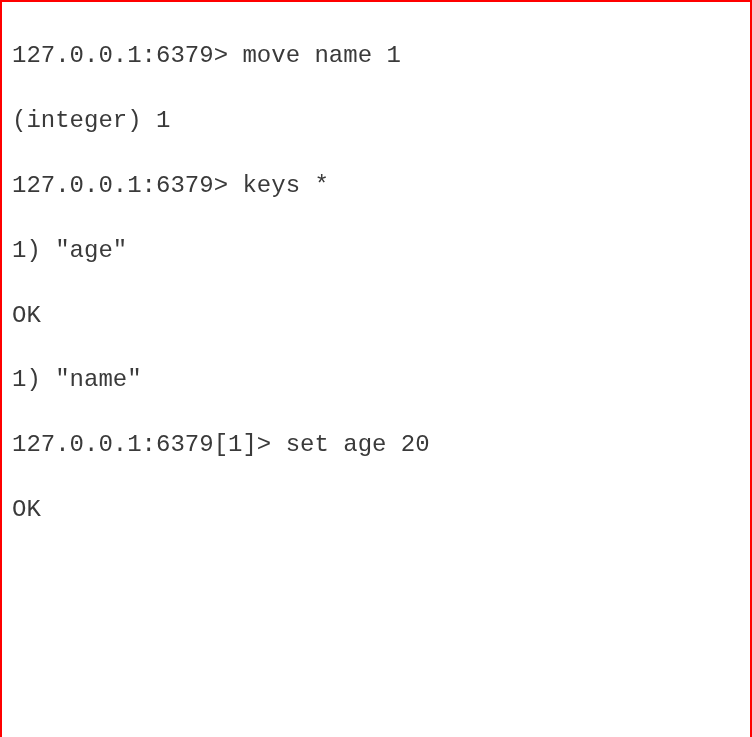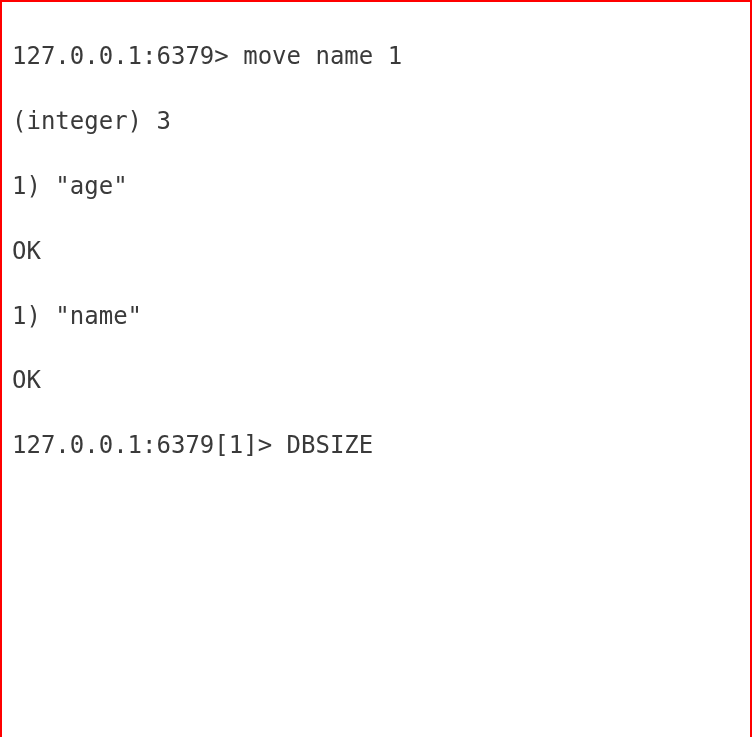--- a/index.html
+++ b/index.html
@@ -17,33 +17,35 @@
       padding: 6px 10px;
       background: #ffffff;
       font-family: 'DejaVu Sans Mono', 'Consolas', 'Courier New', monospace;
       font-size: 24px;
       line-height: 1.35;
       color: #3a3a3a;
       white-space: pre-wrap;
     }
     .line {
       display: block;
+      font-family: Liberation Mono, monospace;
     }
   </style>
 </head>
 <body>
 
 <div class="terminal-box">
 <span class="line">127.0.0.1:6379&gt; move name 1</span>
-<span class="line">(integer) 3</span>
+<span class="line">(integer) 1</span>
+<span class="line">127.0.0.1:6379&gt; keys *</span>
 <span class="line">1) "age"</span>
 <span class="line">OK</span>
 <span class="line">1) "name"</span>
+<span class="line">127.0.0.1:6379[1]&gt; set age 20</span>
 <span class="line">OK</span>
-<span class="line">127.0.0.1:6379[1]&gt; DBSIZE</span>
 
 
 
 
 
 
 
 
 
 

